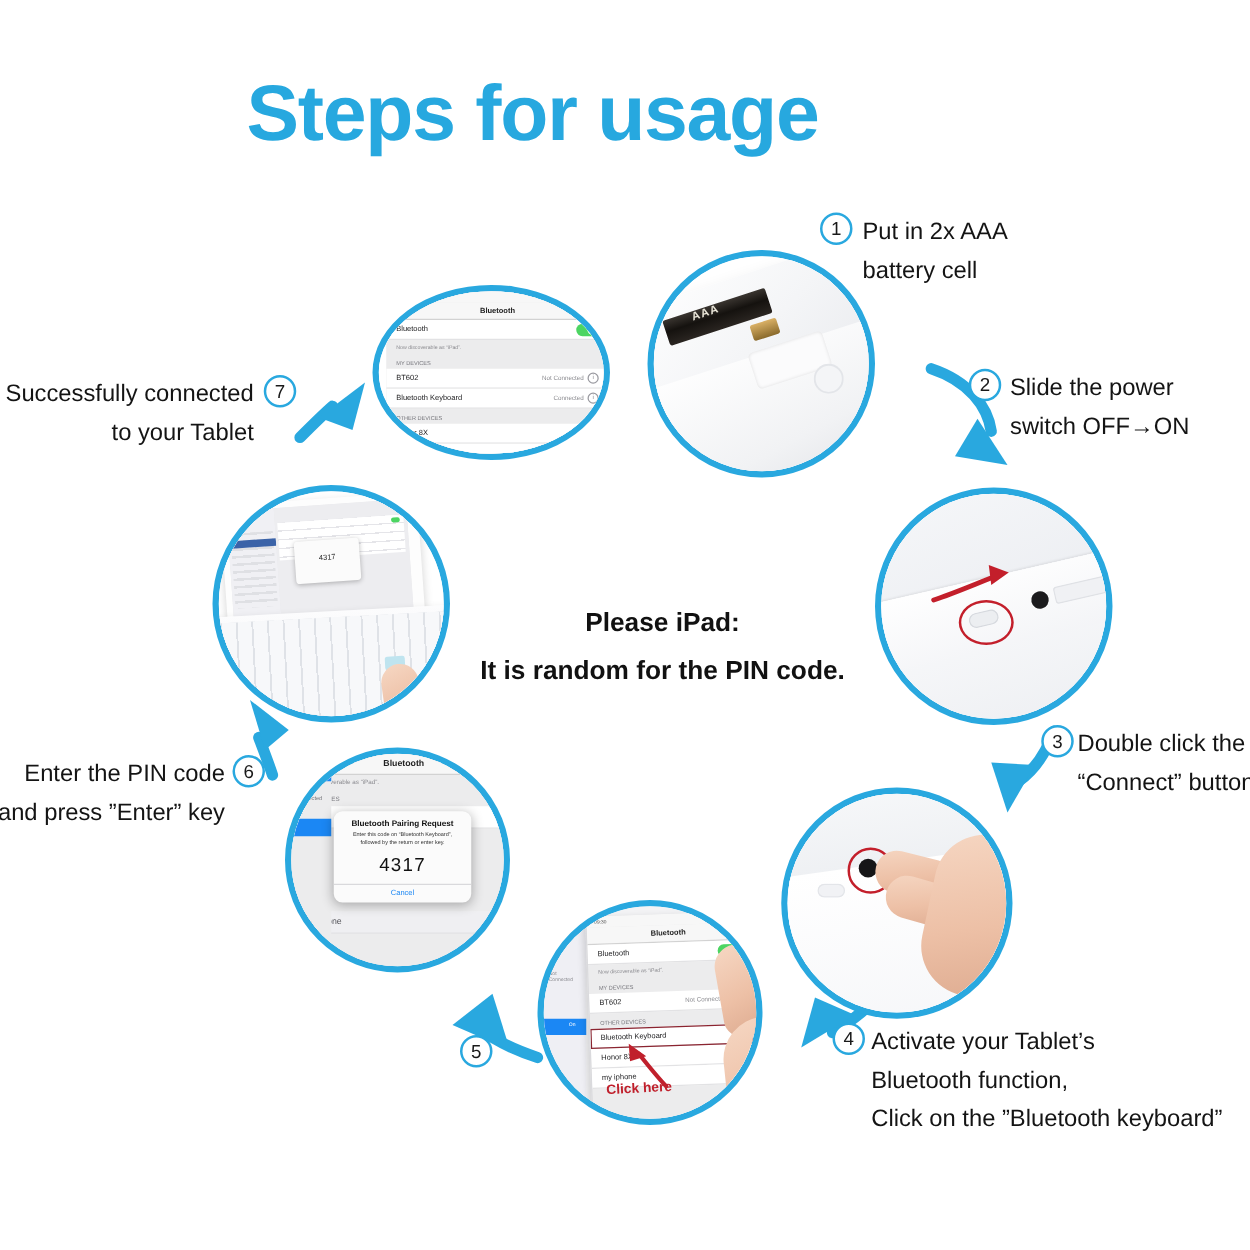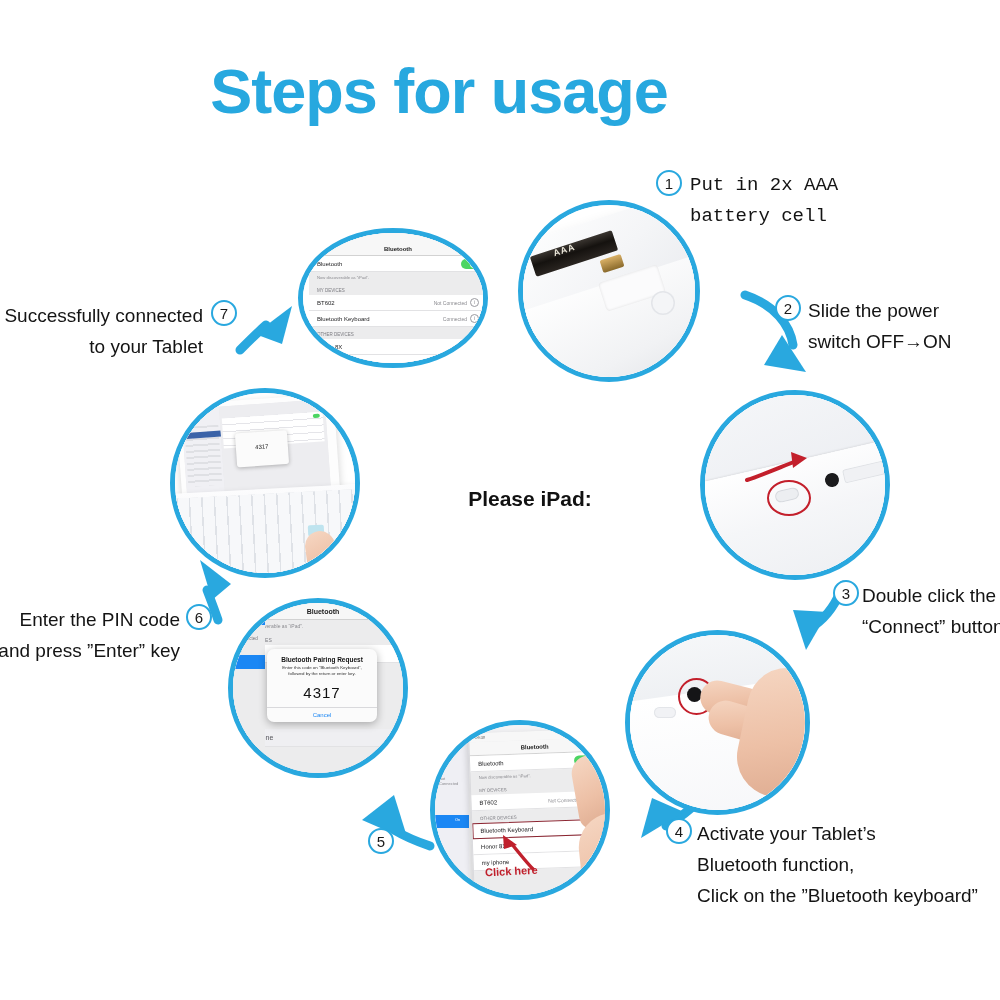--- a/index.html
+++ b/index.html
@@ -14,21 +14,21 @@
     position: relative;
     width: 1000px;
     height: 1000px;
     background: #ffffff;
     overflow: hidden;
   }
 
   
   #title {
     position: absolute;
-    left: 17px;
+    left: 4px;
     top: 55px;
     width: 844px;
     text-align: center;
     font-size: 63px;
     font-weight: bold;
     color: #27A8DF;
     letter-spacing: -1px;
     font-family: "Liberation Sans", sans-serif;
   }
 
@@ -537,24 +537,25 @@
         </div>
         <div class="ios-row">
           <span style="padding-left:8px;">iphone</span>
         </div>
       </div>
     </div>
   </div>
 
   <div id="note">
     <div>Please iPad:</div>
+    <div class="l2">It is random for the PIN code.</div>
   </div>
 
   <div class="step-badge" style="left:656px; top:170px;">1</div>
-  <div class="caption right" style="left:690px; top:170px; width:260px;font-family:Liberation Mono, monospace;">Put in 2x AAA
+  <div class="caption right" style="left:690px; top:170px; width:260px;">Put in 2x AAA
 battery cell</div>
 
   <div class="step-badge" style="left:775px; top:295px;">2</div>
   <div class="caption right" style="left:808px; top:295px; width:200px;">Slide the power
 switch OFF→ON</div>
 
   <div class="step-badge" style="left:833px; top:580px;">3</div>
   <div class="caption right" style="left:862px; top:580px; width:180px;">Double click the
 “Connect” button</div>
 

